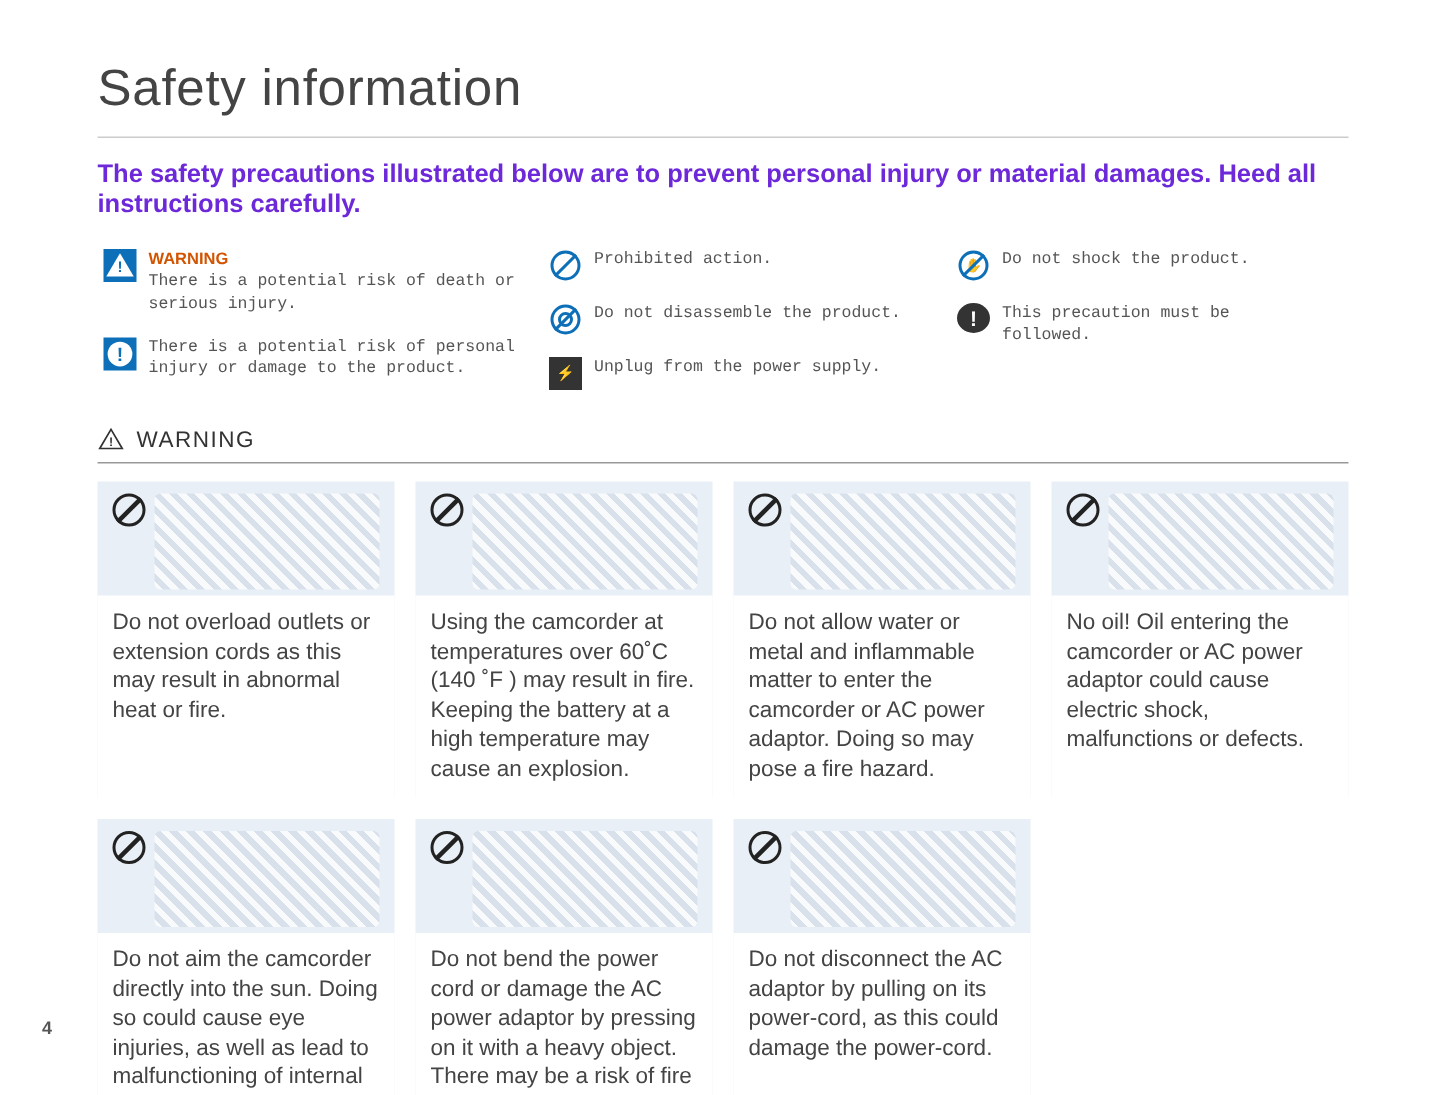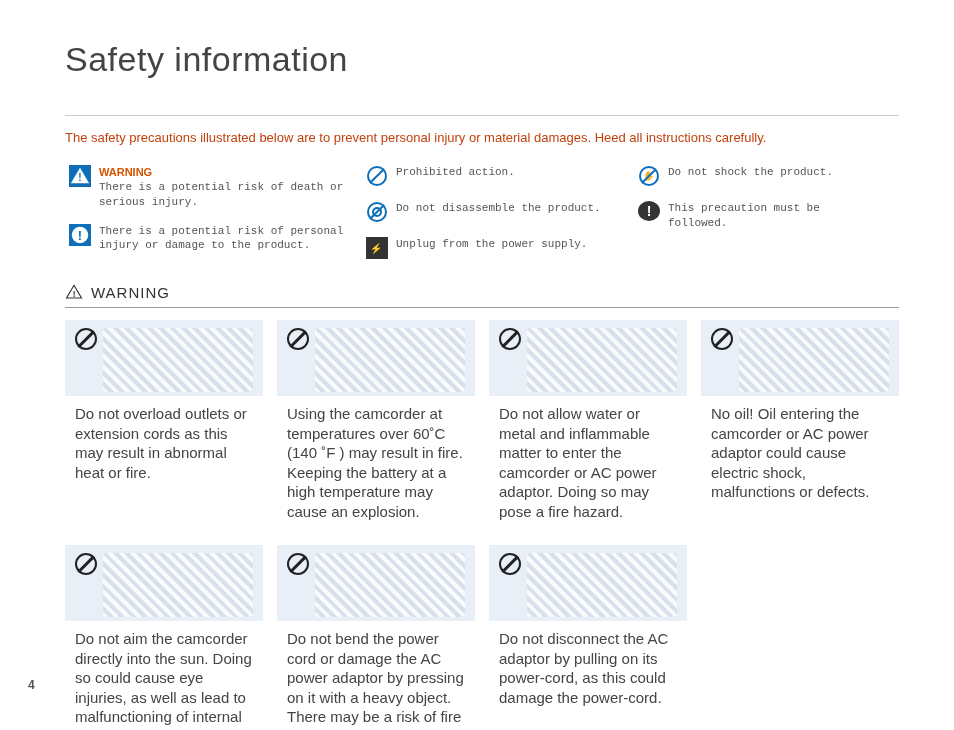--- a/index.html
+++ b/index.html
@@ -10,28 +10,29 @@
     height: 730px;
     position: relative;
     padding: 40px 55px 30px 65px;
     font-size: 11px;
     color: #555;
   }
   .page-title {
     font-size: 34px;
     font-weight: 300;
     color: #444;
-    margin-bottom: 36px;
+    margin-bottom: 12px;
     letter-spacing: 0.5px;
   }
   .rule { border: none; border-top: 1px solid #ccc; margin-bottom: 14px; }
   .intro {
-    font-size: 13px;
-    color: #c2410c;
+    font-size: 17px;
+    color: #6d28d9;
     margin-bottom: 20px;
+    font-weight: bold;
   }
   .legend {
     display: flex;
     gap: 12px;
     margin-bottom: 24px;
     padding-left: 4px;
   }
   .legend-col { display: flex; flex-direction: column; gap: 14px; }
   .col-a { width: 285px; }
   .col-b { width: 260px; }

